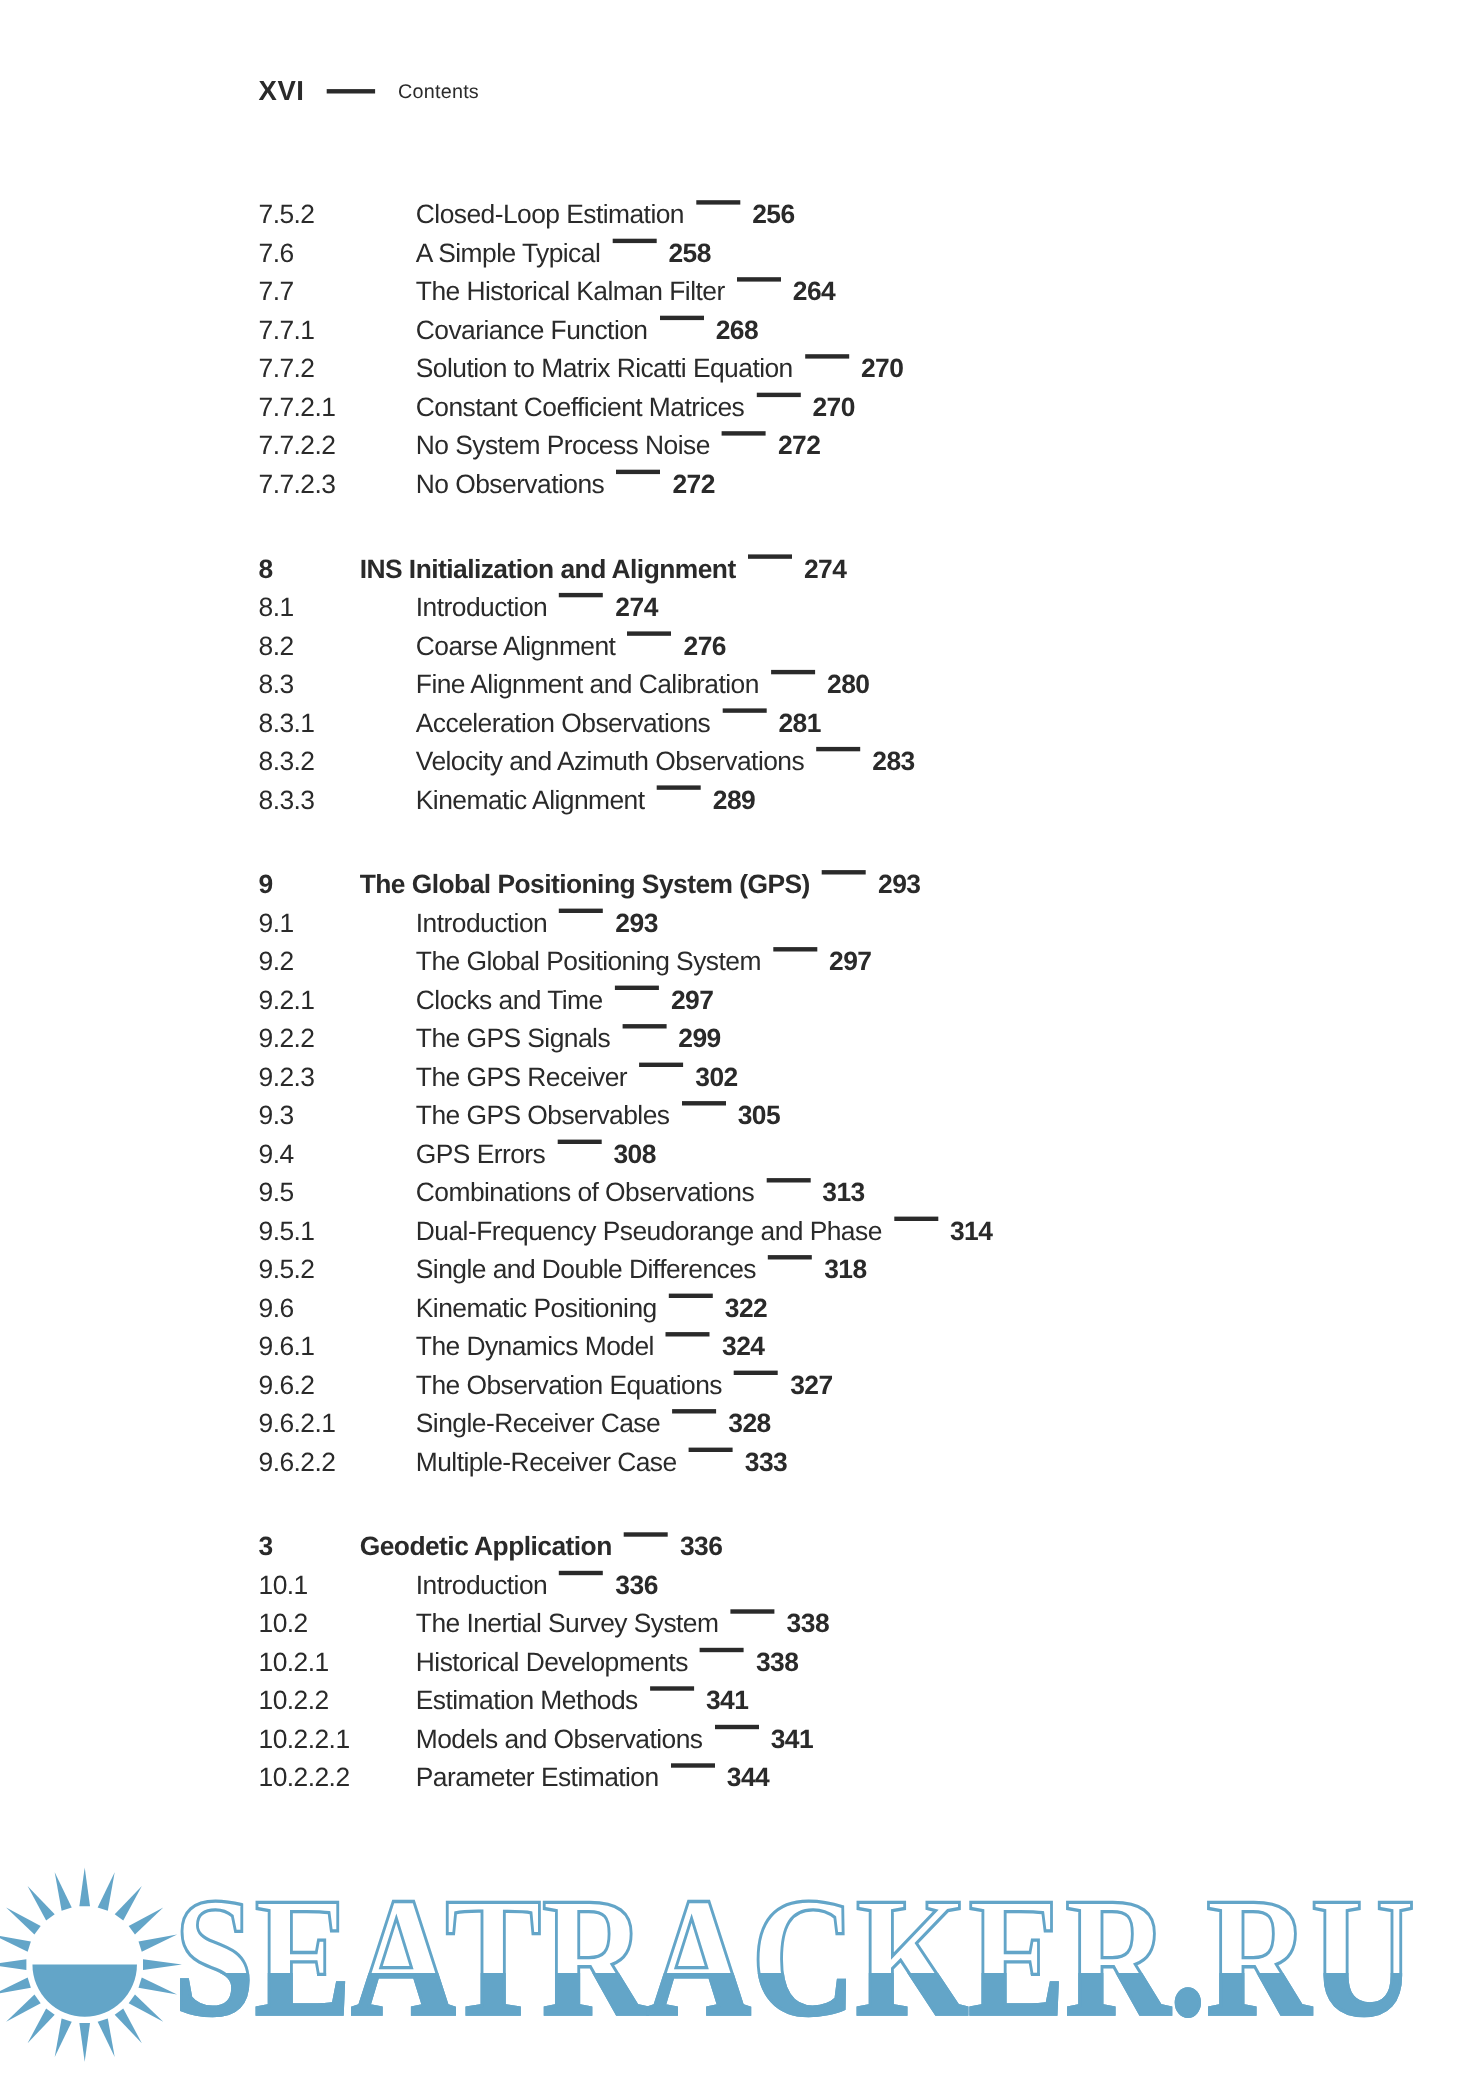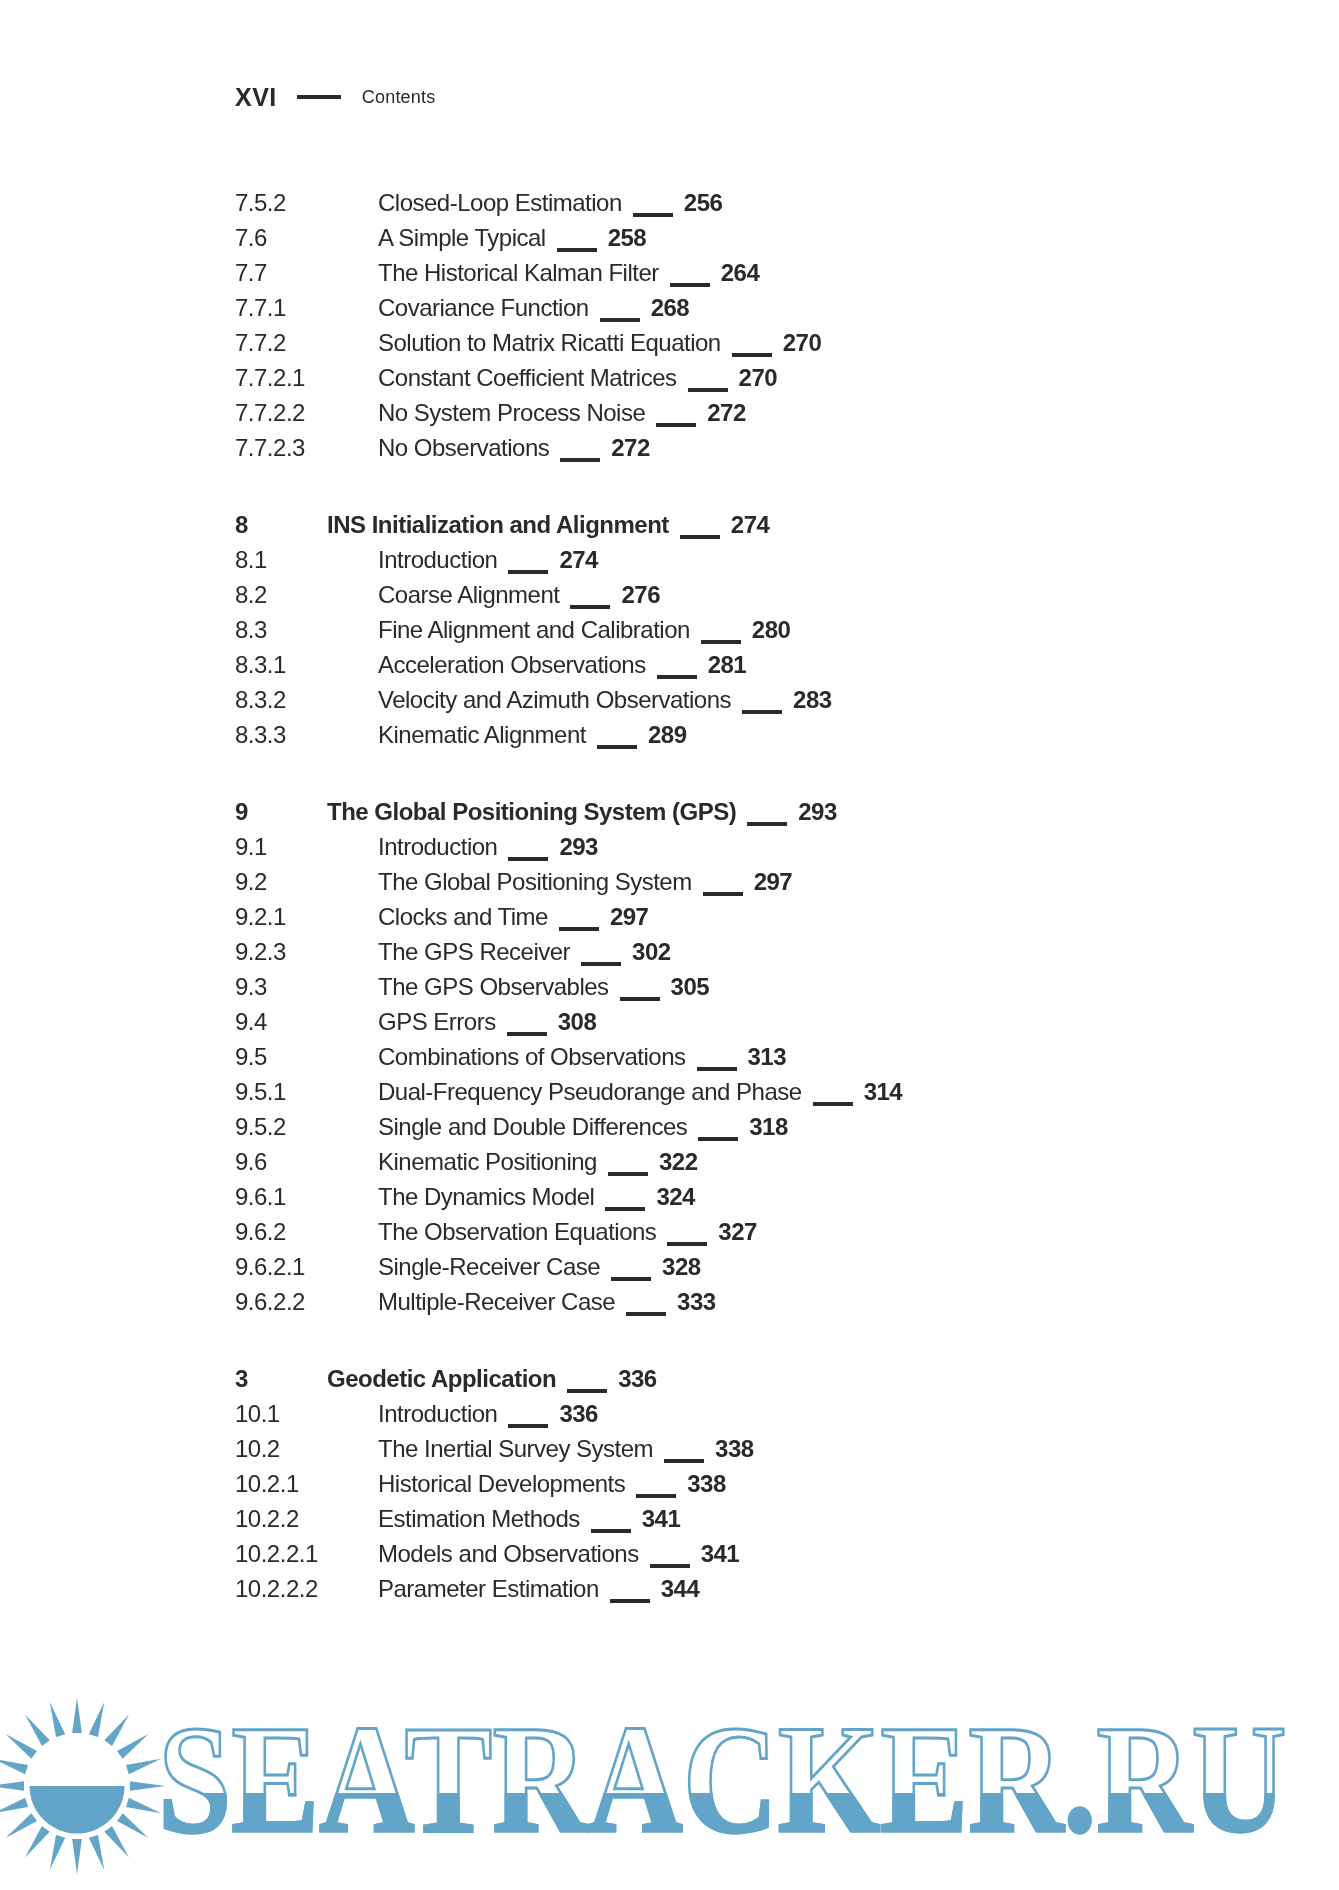--- a/index.html
+++ b/index.html
@@ -10,21 +10,21 @@
     height: 1890px;
     overflow: hidden;
     font-family: "Liberation Sans", sans-serif;
     color: var(--ink, #2a2a2a);
   }
 
   
   .running-head {
     position: absolute;
     left: 235px;
-    top: 80px;
+    top: 66px;
     display: flex;
     align-items: center;
     height: 34px;
     justify-content: flex-end;
   }
   .folio {
     font-weight: 700;
     font-size: 25px;
     letter-spacing: 0.5px;
   }
@@ -43,21 +43,21 @@
   .toc {
     position: absolute;
     left: 235px;
     top: 182px;
     width: 1000px;
   }
   .toc-group { margin-top: 42px; }
   .toc-group:first-child { margin-top: 0; }
   .row {
     display: flex;
-    align-items: flex-end;
+    align-items: flex-start;
     height: 35px;
     font-size: 24px;
     letter-spacing: -0.5px;
     white-space: nowrap;
   }
   .row .num { flex: 0 0 143px; }
   .row.chapter .num { flex: 0 0 92px; }
   .row.chapter .num,
   .row.chapter .title { font-weight: 700; }
   .row .dash {
@@ -225,20 +225,26 @@
     <span class="num">9.2</span>
     <span class="title">The Global Positioning System</span>
     <span class="dash"></span>
     <span class="pg">297</span>
   </div>
       <div class="row">
     <span class="num">9.2.1</span>
     <span class="title">Clocks and Time</span>
     <span class="dash"></span>
     <span class="pg">297</span>
+  </div>
+      <div class="row">
+    <span class="num">9.2.2</span>
+    <span class="title">The GPS Signals</span>
+    <span class="dash"></span>
+    <span class="pg">299</span>
   </div>
       <div class="row">
     <span class="num">9.2.3</span>
     <span class="title">The GPS Receiver</span>
     <span class="dash"></span>
     <span class="pg">302</span>
   </div>
       <div class="row">
     <span class="num">9.3</span>
     <span class="title">The GPS Observables</span>

